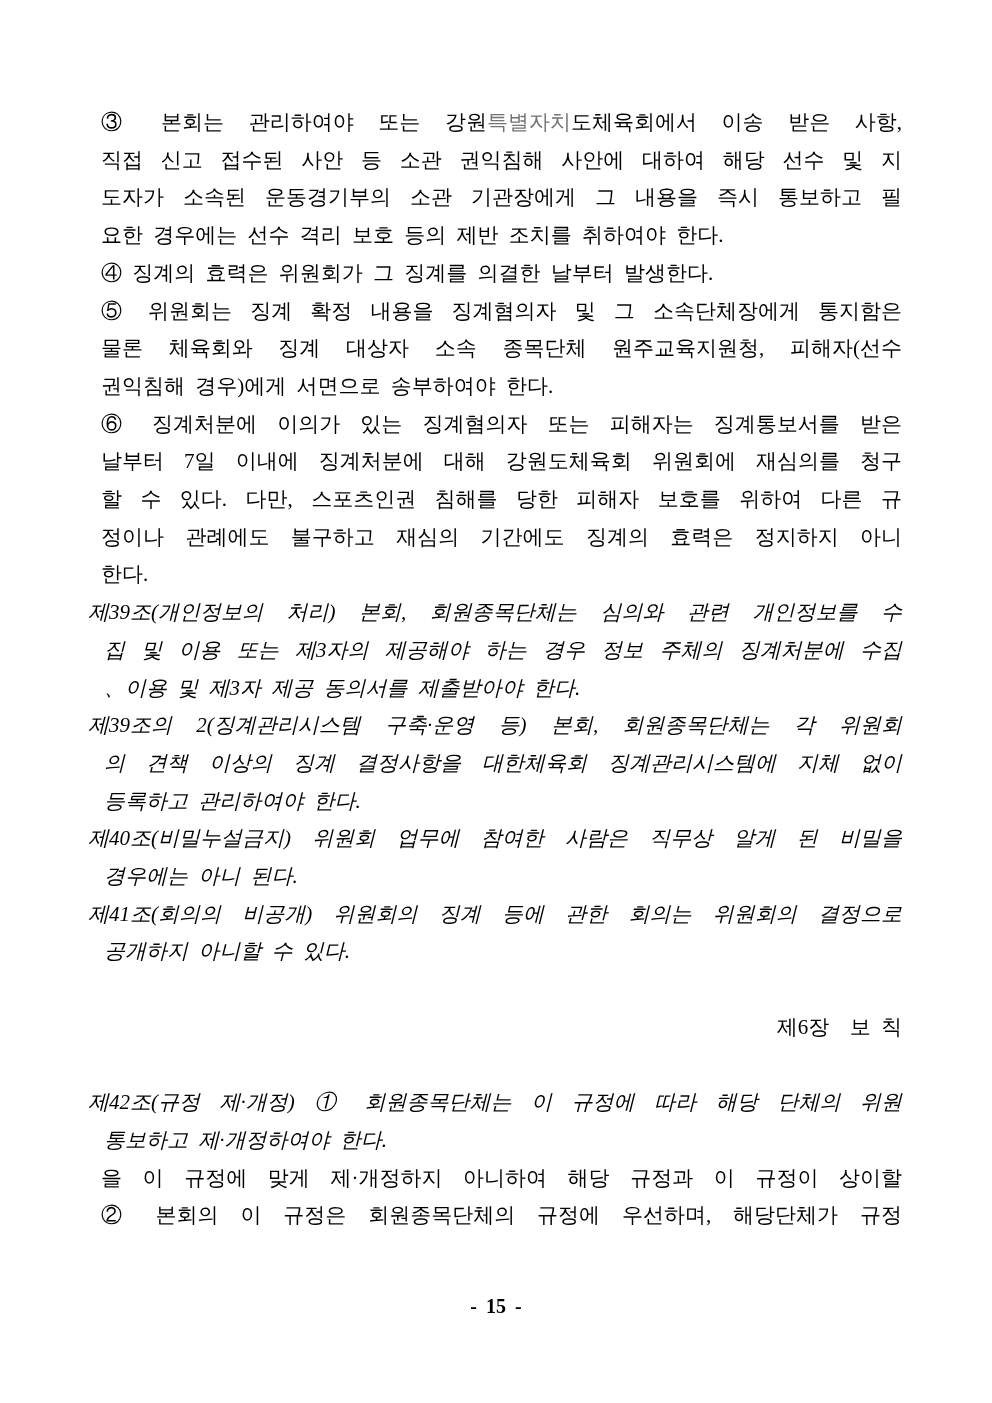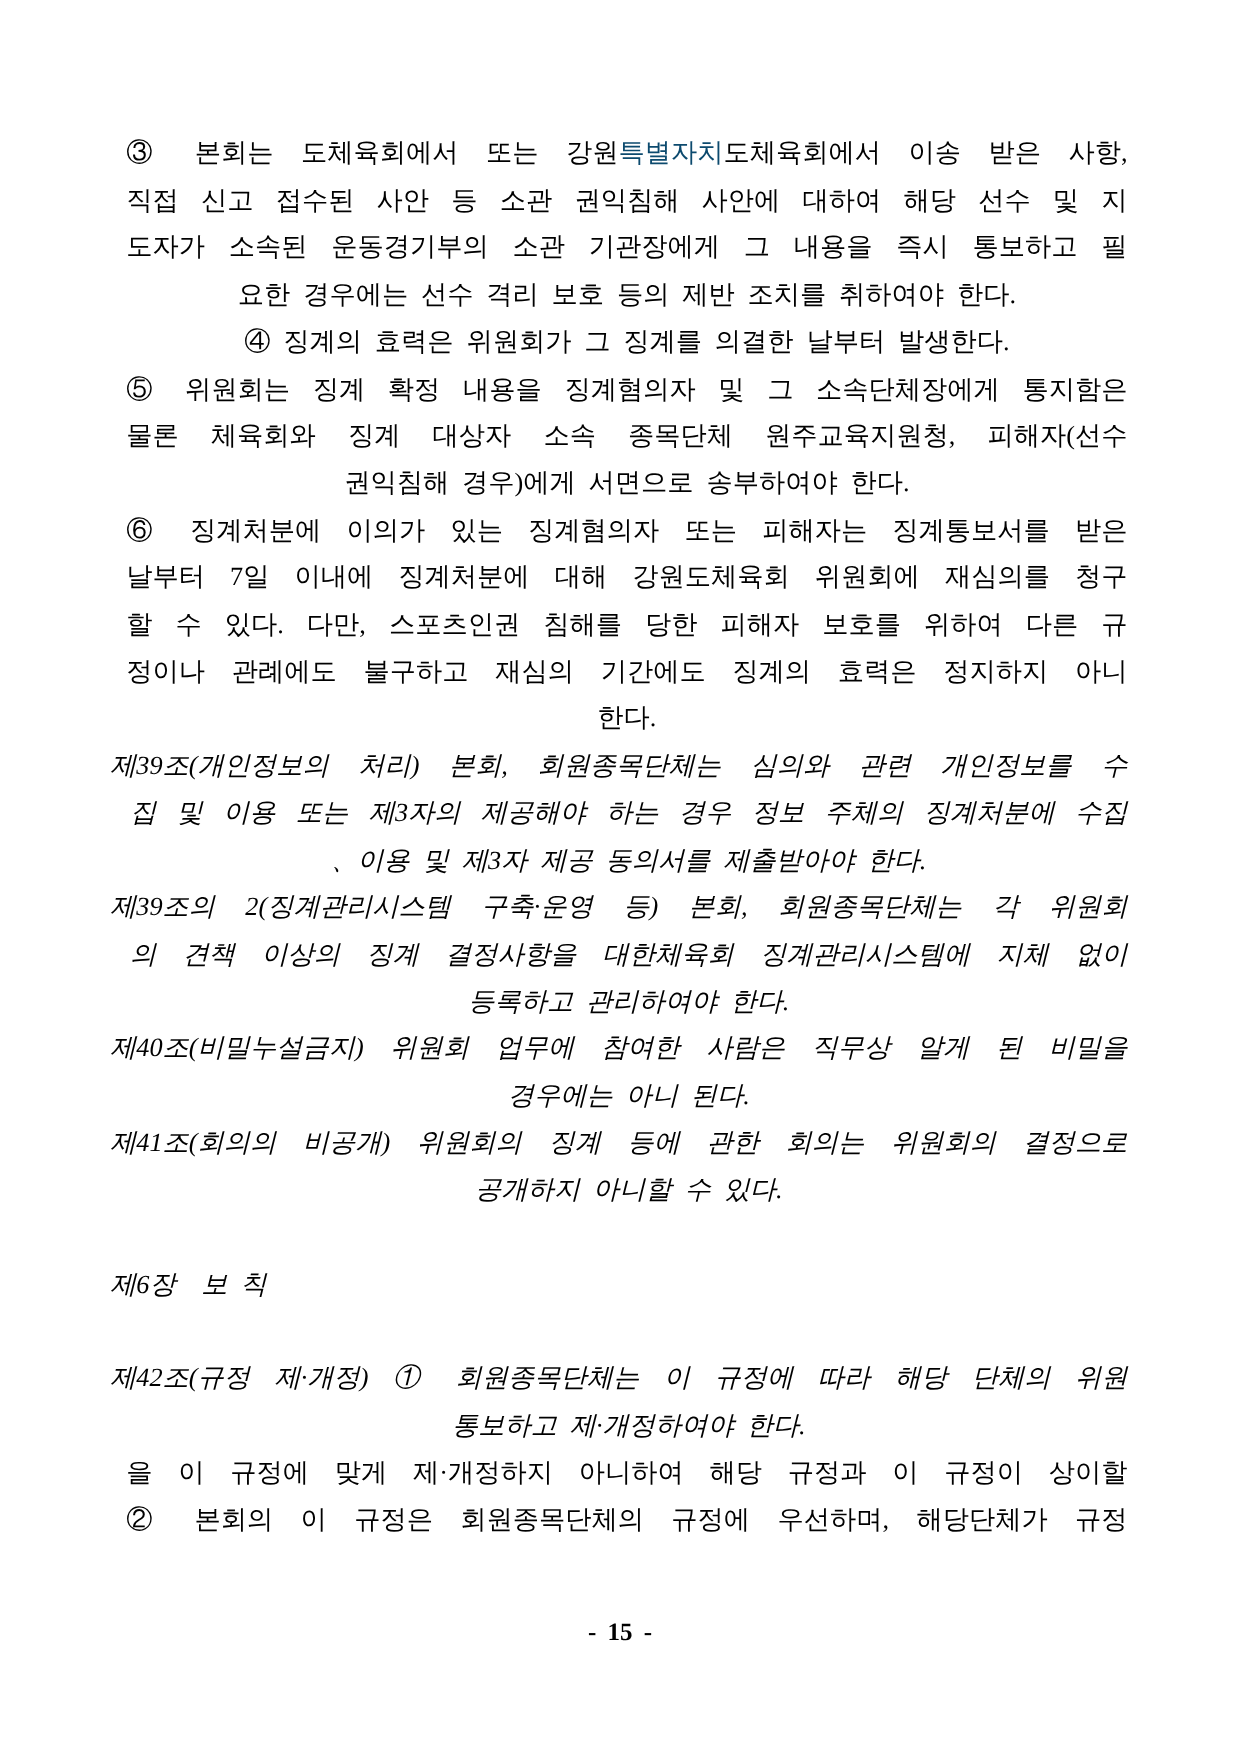--- a/index.html
+++ b/index.html
@@ -17,58 +17,57 @@
     position: absolute;
     left: 88px;
     top: 104px;
     width: 814px;
   }
   .line {
     line-height: 37.7px;
     min-height: 37.7px;
     word-spacing: 5px;
     white-space: normal;
-    text-align: center;
+    text-align: left;
   }
   
   .line.just {
     text-align: justify;
     text-align-last: justify;
     -moz-text-align-last: justify;
   }
   
   .block.item .line { padding-left: 13px; }
   
   .block.article .line { padding-left: 16px; font-style: italic; }
   .block.article .line.first { padding-left: 0; }
   .line.heading {
-    text-align: left;
+    text-align: right;
     white-space: pre;
     padding-left: 0 !important;
-    font-style: italic;
   }
   .footer {
     position: absolute;
     left: 0;
     right: 0;
     top: 1294px;
     text-align: center;
     font-size: 20px;
     line-height: 24px;
     word-spacing: 4px;
     font-weight: bold;
   }
 </style>
 </head>
 <body>
 
 <div class="page">
   <div class="content" id="content">
       <div class="block item">
-        <div class="line just first"><span>③ 본회는 도체육회에서 또는 강원</span><span style="color: #0c4a6e;">특별자치</span><span>도체육회에서 이송 받은 사항,</span></div>
+        <div class="line just first"><span>③ 본회는 관리하여야 또는 강원</span><span style="color: #737373;">특별자치</span><span>도체육회에서 이송 받은 사항,</span></div>
         <div class="line just"><span>직접 신고 접수된 사안 등 소관 권익침해 사안에 대하여 해당 선수 및 지</span></div>
         <div class="line just"><span>도자가 소속된 운동경기부의 소관 기관장에게 그 내용을 즉시 통보하고 필</span></div>
         <div class="line"><span>요한 경우에는 선수 격리 보호 등의 제반 조치를 취하여야 한다.</span></div>
       </div>
       <div class="block item">
         <div class="line first"><span>④ 징계의 효력은 위원회가 그 징계를 의결한 날부터 발생한다.</span></div>
       </div>
       <div class="block item">
         <div class="line just first"><span>⑤ 위원회는 징계 확정 내용을 징계혐의자 및 그 소속단체장에게 통지함은</span></div>
         <div class="line just"><span>물론 체육회와 징계 대상자 소속 종목단체 원주교육지원청, 피해자(선수</span></div>

